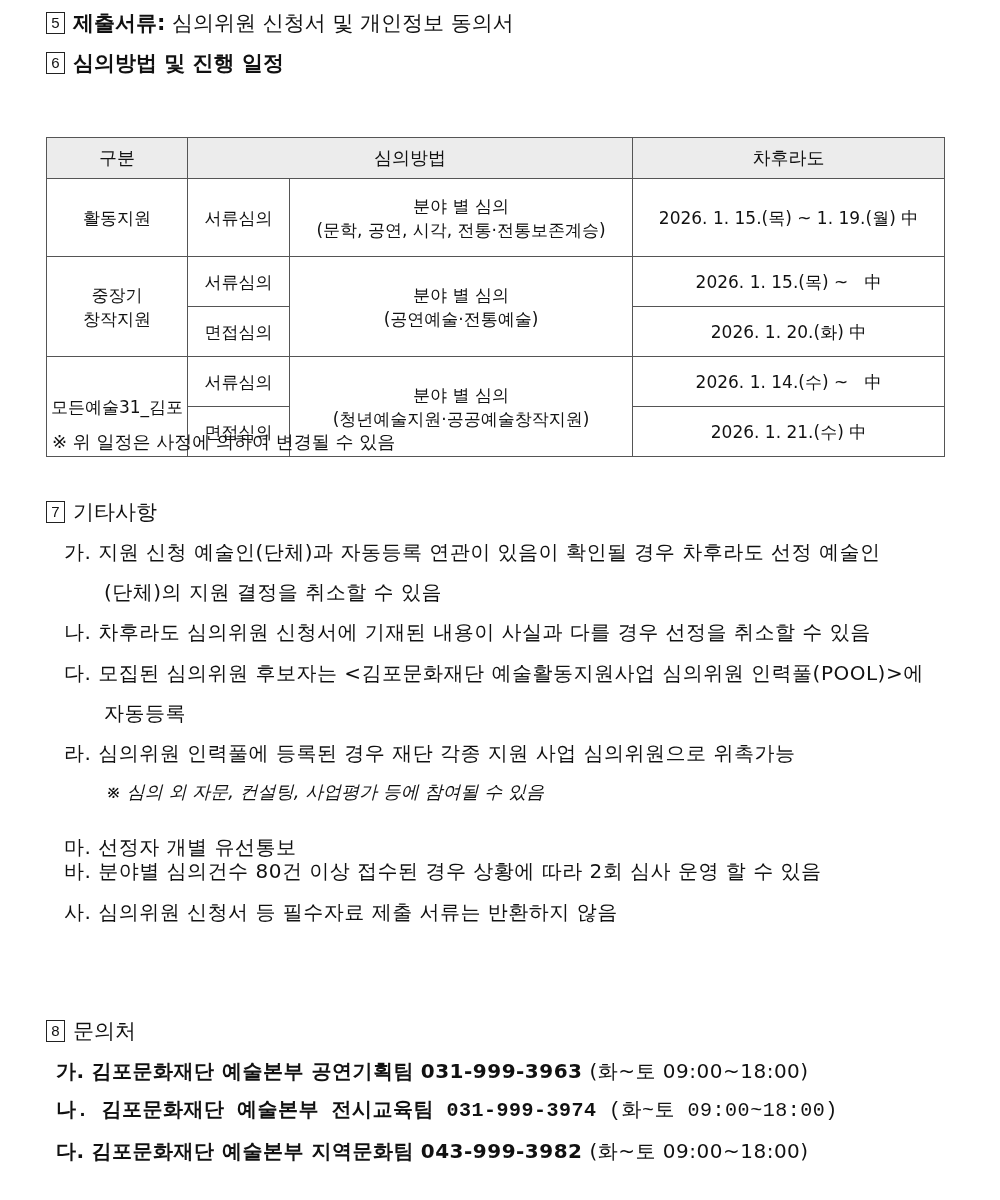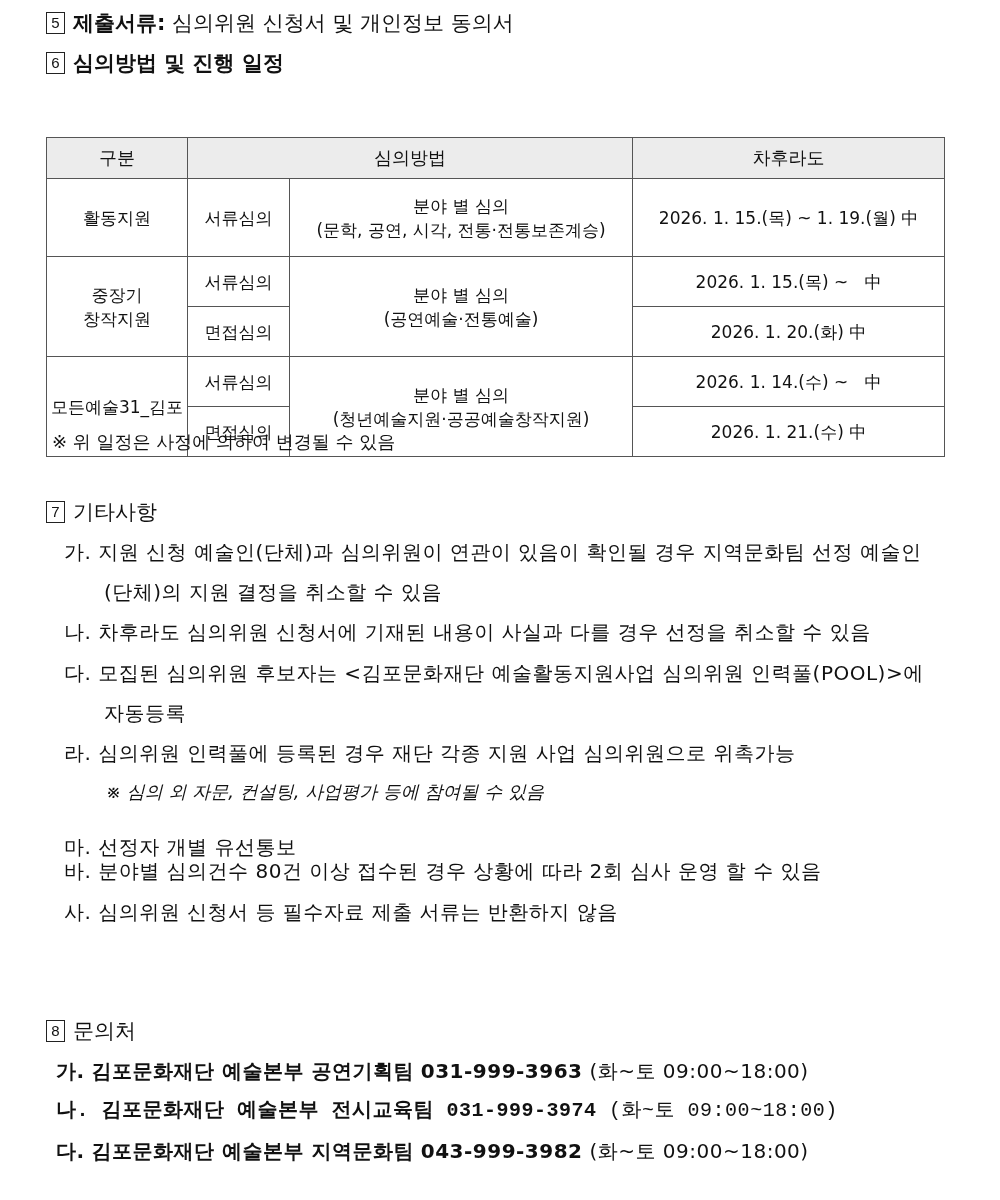--- a/index.html
+++ b/index.html
@@ -89,21 +89,21 @@
 </tbody>
   </table>
 
 <div class="abs note-line" style="left:52px; top:430px;">※ 위 일정은 사정에 의하여 변경될 수 있음</div>
 
 <div class="abs sec" style="left:46px; top:497px;">
   <span class="num-box">7</span><span>기타사항</span>
 </div>
 
 <div class="abs body-line" style="left:64px; top:537px;">
-  <span>가.</span> <span>지원 신청 예술인(단체)과 심의위원이 연관이 있음이 확인될 경우 지역문화팀 선정 예술인</span>
+  <span>가.</span> <span>지원 신청 예술인(단체)과 자동등록 연관이 있음이 확인될 경우 차후라도 선정 예술인</span>
 </div>
 <div class="abs body-line" style="left:104px; top:577px;">(단체)의 지원 결정을 취소할 수 있음</div>
 
 <div class="abs body-line" style="left:64px; top:617px;">
   <span>나.</span> <span>차후라도 심의위원 신청서에 기재된 내용이 사실과 다를 경우 선정을 취소할 수 있음</span>
 </div>
 
 <div class="abs body-line" style="left:64px; top:658px;">
   <span>다.</span> <span>모집된 심의위원 후보자는 &lt;김포문화재단 예술활동지원사업 심의위원 인력풀(POOL)&gt;에</span>
 </div>

